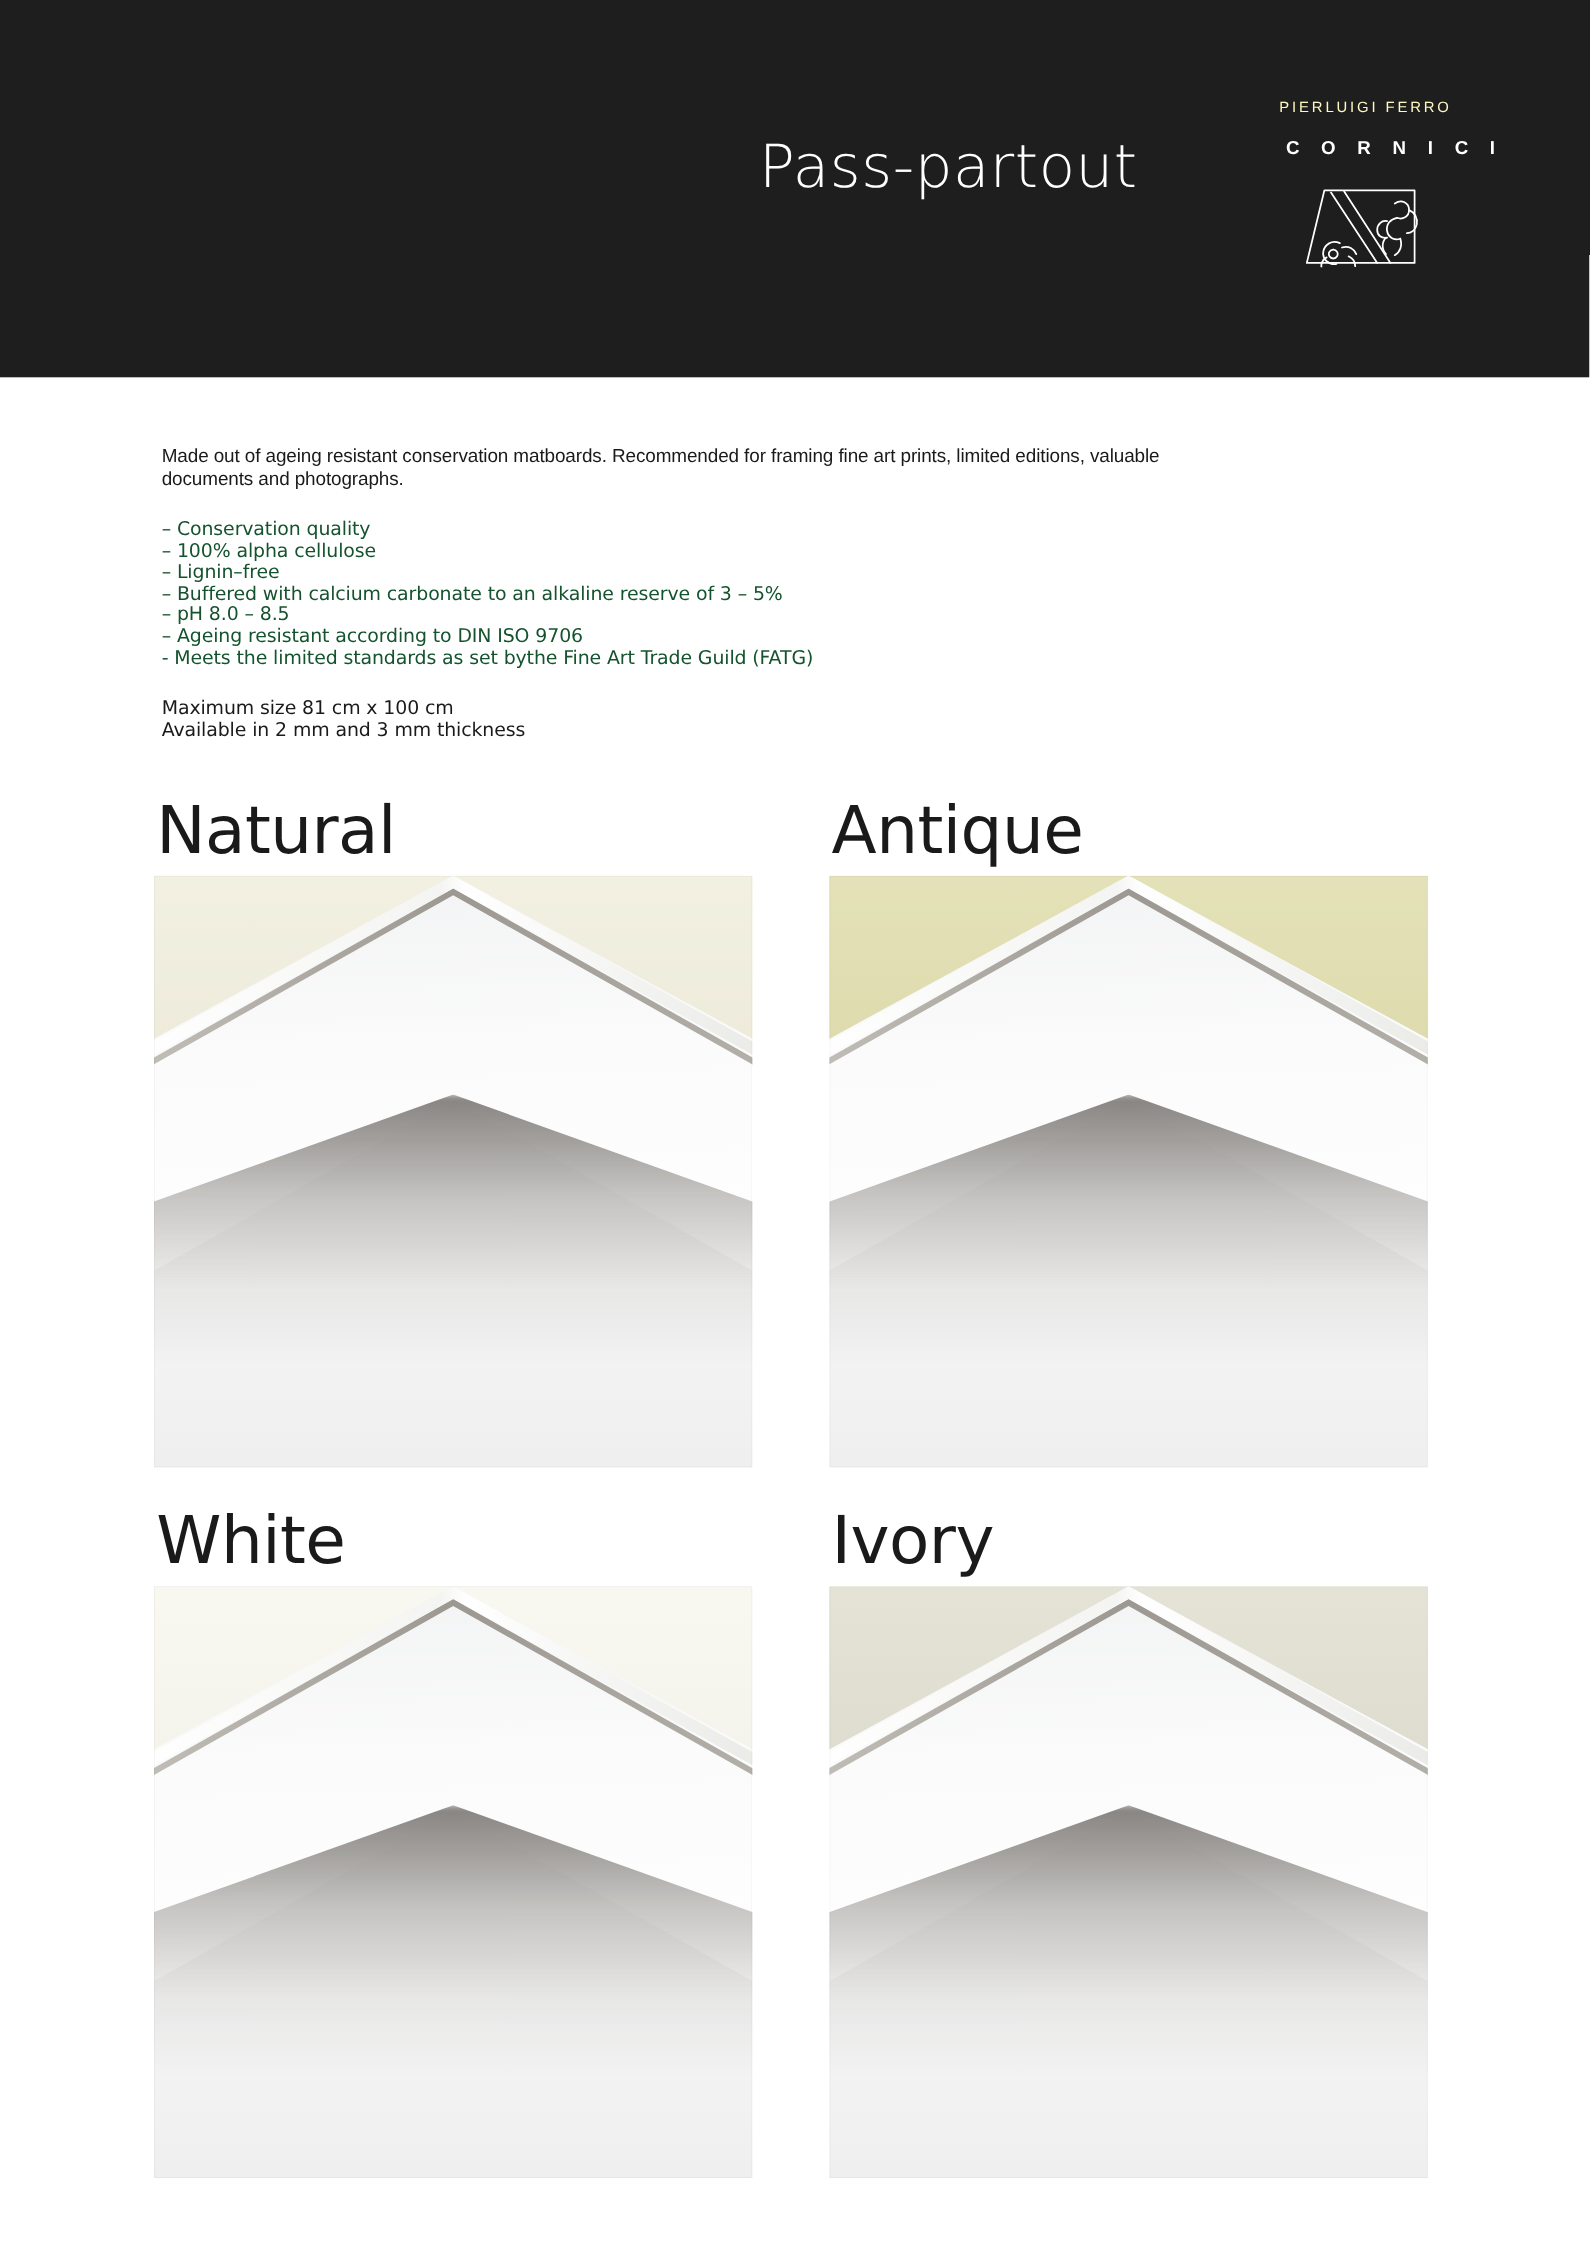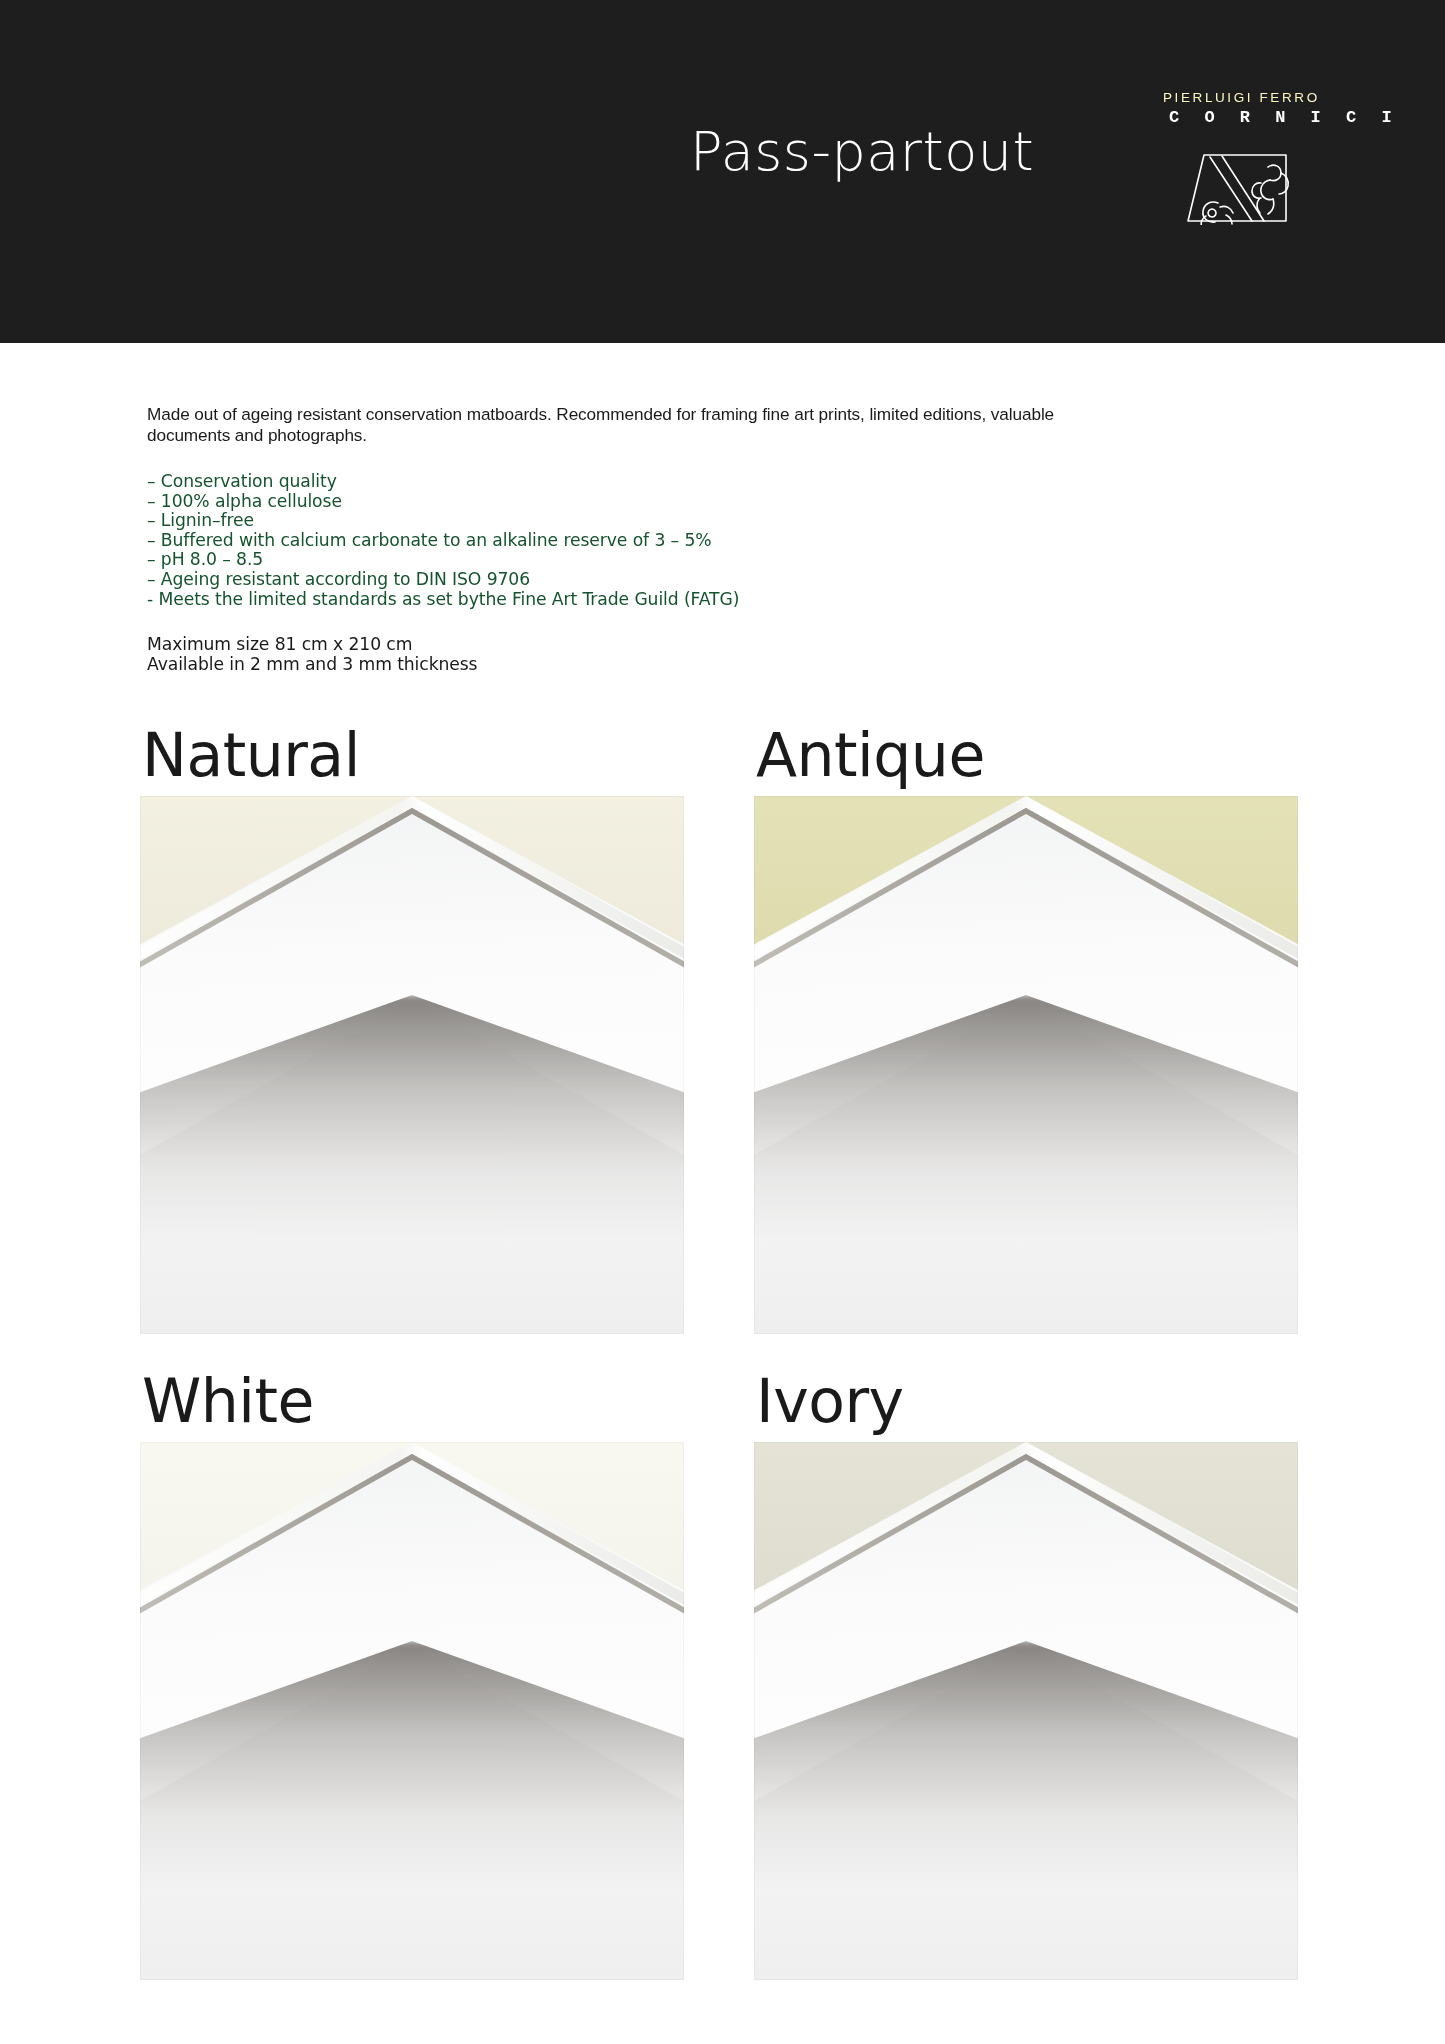--- a/index.html
+++ b/index.html
@@ -30,22 +30,22 @@
     position:absolute;left:1163px;top:90px;width:150px;height:140px;
   }
   .logo-line1{
     color:#fef9c3;font-size:13.5px;letter-spacing:2.6px;
     text-align:center;white-space:nowrap;font-weight:400;
     font-family:"Liberation Sans",sans-serif;
   }
   .logo-line2{
     color:#ffffff;font-size:17px;letter-spacing:7.5px;
     text-align:center;white-space:nowrap;font-weight:700;
-    margin-top:3px;padding-left:6px;
-    font-family:Liberation Mono, monospace;
+    margin-top:20px;padding-left:6px;
+    font-family:Liberation Sans, sans-serif;
   }
   .logo-mark{
     position:relative;margin:10px auto 0 auto;width:112px;height:88px;
   }
   .logo-mark svg{display:block;}
 
   
   .content{
     position:absolute;left:147px;top:404px;width:960px;
   }
@@ -188,21 +188,21 @@
     <div class="feature">– Conservation quality</div>
     <div class="feature">– 100% alpha cellulose</div>
     <div class="feature">– Lignin–free</div>
     <div class="feature">– Buffered with calcium carbonate to an alkaline reserve of 3 – 5%</div>
     <div class="feature">– pH 8.0 – 8.5</div>
     <div class="feature">– Ageing resistant according to DIN ISO 9706</div>
     <div class="feature">- Meets the limited standards as set bythe Fine Art Trade Guild (FATG)</div>
   </div>
 
   <div class="sizes">
-    <div class="size-line">Maximum size 81 cm x 210 cm</div>
+    <div class="size-line">Maximum size 81 cm x 100 cm</div>
     <div class="size-line">Available in 2 mm and 3 mm thickness</div>
   </div>
 </div>
 
 <div class="grid">
 
   <div class="swatch sw-natural">
     <div class="swatch-label">Natural</div>
     <div class="photo">
       <div class="wall"></div>

